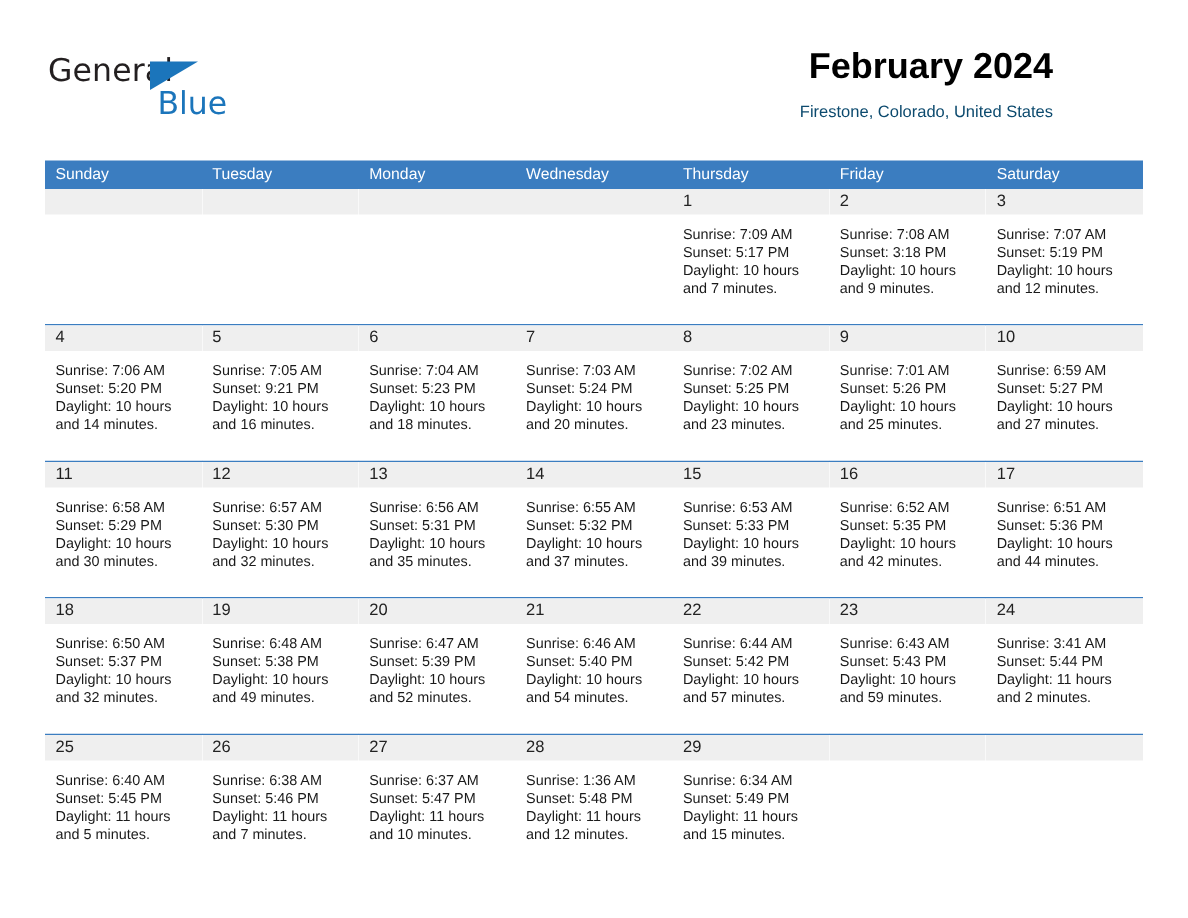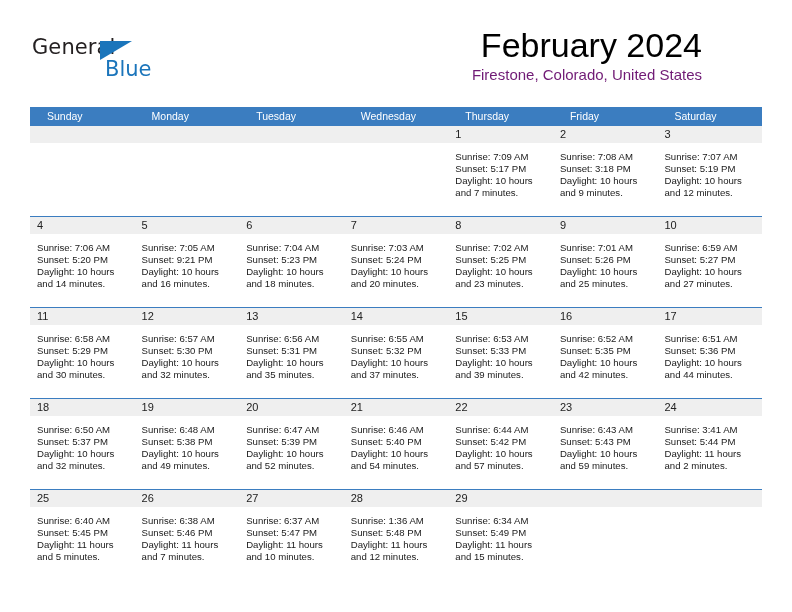--- a/index.html
+++ b/index.html
@@ -70,30 +70,30 @@
     margin-left: 14px;
   }
 
   .title-block {
     position: absolute;
     right: 0;
     top: 0;
     text-align: right;
   }
   .month-title {
-    font-size: 34px;
-    font-weight: 400;
+    font-size: 24px;
+    font-weight: 700;
     color: #000;
     line-height: 34px;
     white-space: nowrap;
   }
   .location-sub {
-    font-size: 15px;
+    font-size: 11px;
     font-weight: 400;
-    color: #701a75;
+    color: #0c4a6e;
     line-height: 22px;
     margin-top: 2px;
     white-space: nowrap;
   }
 
   
   .calendar {
     position: absolute;
     left: 30px;
     top: 107px;
@@ -103,21 +103,21 @@
   .weekday-row {
     display: flex;
     background: #3b7dc0;
     height: 19px;
   }
   .weekday-cell {
     flex: 1 1 0;
     color: #ffffff;
     font-size: 10.5px;
     line-height: 19px;
-    padding-left: 17px;
+    padding-left: 7px;
     box-sizing: border-box;
     white-space: nowrap;
     overflow: hidden;
   }
 
   .week-row {
     display: flex;
     height: 90px;
     border-top: 1px solid #3b7dc0;
   }
@@ -174,22 +174,22 @@
       <div class="month-title">February 2024</div>
       <div class="location-sub">Firestone, Colorado, United States</div>
     </div>
 
   </div>
 
   <div class="calendar">
 
     <div class="weekday-row">
       <div class="weekday-cell">Sunday</div>
+      <div class="weekday-cell">Tuesday</div>
       <div class="weekday-cell">Monday</div>
-      <div class="weekday-cell">Tuesday</div>
       <div class="weekday-cell">Wednesday</div>
       <div class="weekday-cell">Thursday</div>
       <div class="weekday-cell">Friday</div>
       <div class="weekday-cell">Saturday</div>
     </div>
 
     <div id="weeks-container">
         <div class="week-row first">
           <div class="day-cell empty">
             <div class="day-number"></div>

